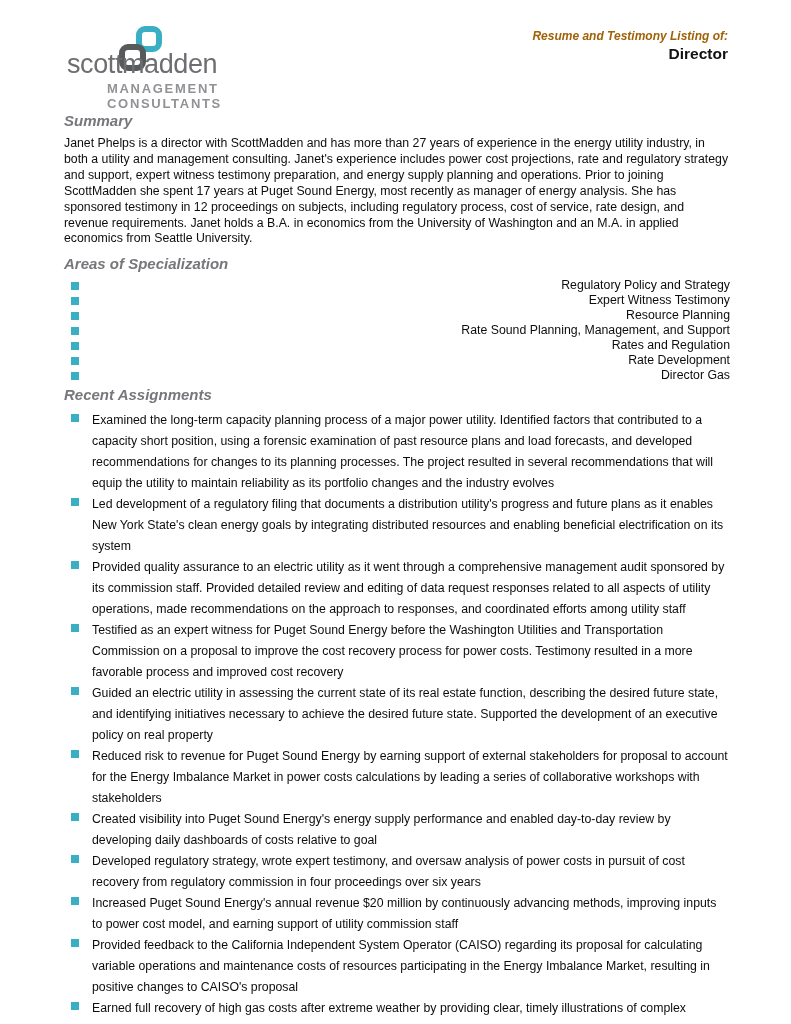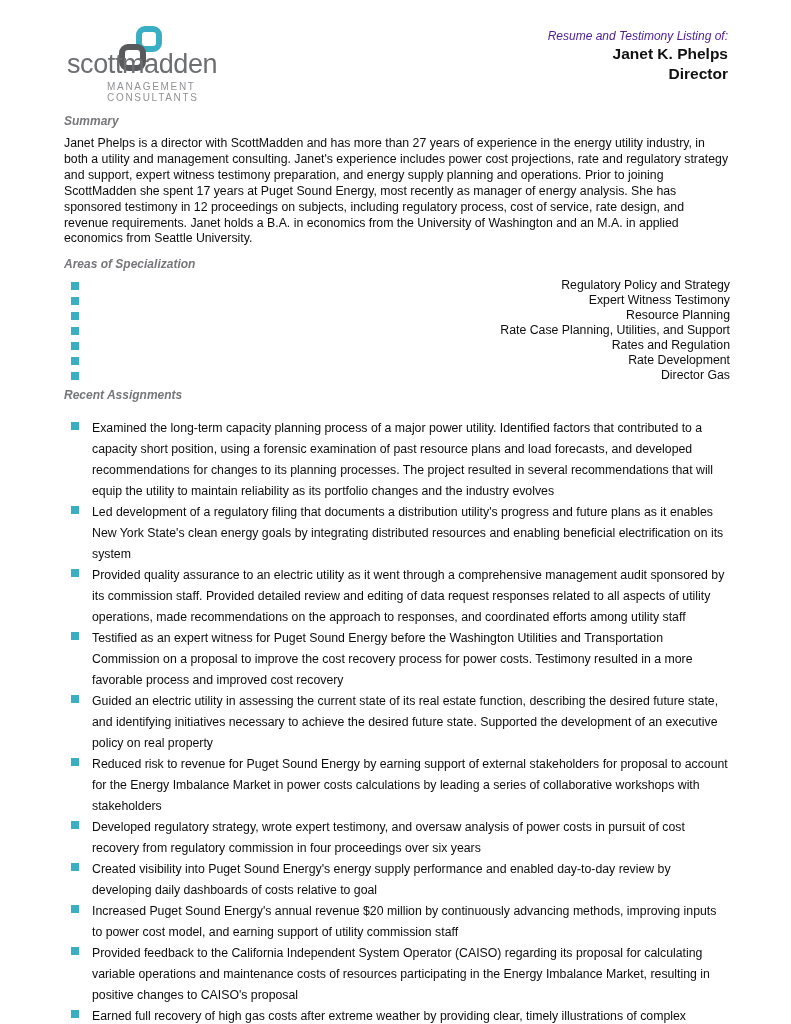--- a/index.html
+++ b/index.html
@@ -28,40 +28,40 @@
     left: 55px; top: 20px; width: 27px; height: 27px;
     border: 6px solid #58595b; border-radius: 9px;
   }
   .wordmark {
     position: absolute; left: 3px; top: 27px;
     font-size: 27px; line-height: 27px; font-weight: 400;
     color: #6d6e71; letter-spacing: -0.4px;
   }
   .tagline {
     position: absolute; left: 43px; top: 57px;
-    font-size: 10px; letter-spacing: 1.7px;
-    color: #909295; font-weight: 400;
+    font-size: 13px; letter-spacing: 1.7px;
+    color: #909295; font-weight: 700;
   }
 
   .title-block { position: absolute; right: 63px; top: 29px; text-align: right; }
-  .listing-label { font-style: italic; font-weight: 400; font-size: 12px; line-height: 15px; color: #4c1d95; margin-left: 21px; }
+  .listing-label { font-style: italic; font-weight: 700; font-size: 12px; line-height: 15px; color: #a16207; margin-left: 21px; }
   .person-name  { font-weight: 700; font-size: 15.5px; line-height: 20px; color: #111; }
   .person-title { font-weight: 700; font-size: 15.5px; line-height: 20px; color: #111; }
 
   
   .main { position: absolute; left: 64px; top: 113px; width: 666px; }
 
   .sec-h {
     margin: 0 0 7px 0;
-    font-size: 12px; line-height: 16px;
+    font-size: 15px; line-height: 16px;
     font-weight: 700; font-style: italic;
     color: #76777a;
   }
   .sec-h.areas  { margin-bottom: 6px; }
-  .sec-h.recent { margin-bottom: 15px; }
+  .sec-h.recent { margin-bottom: 7px; }
 
   .summary-p {
     margin: 0 0 9px 0;
     font-size: 12.3px; line-height: 15.9px;
   }
 
   ul.blist { list-style: none; margin: 0; padding: 0; }
   ul.spec   { margin-bottom: 4px; }
   ul.spec li   { line-height: 15.0px; text-align: right; }
   ul.assign li { line-height: 21px; }
@@ -88,21 +88,20 @@
       <div class="logo-icon">
         <span class="sq sq-teal"></span>
         <span class="sq sq-gray"></span>
       </div>
       <div class="wordmark">scottmadden</div>
       <div class="tagline">MANAGEMENT CONSULTANTS</div>
     </div>
 
     <div class="title-block">
       <div class="listing-label">Resume and Testimony Listing of:</div>
-      <div class="person-name">Janet K. Phelps</div>
       <div class="person-title">Director</div>
     </div>
 
   </div>
 
   <div class="main">
 
     <h2 class="sec-h">Summary</h2>
     <p class="summary-p">Janet Phelps is a director with ScottMadden and has more than 27 years of experience in the energy utility industry, in both a utility and management consulting. Janet's experience includes power cost projections, rate and regulatory strategy and support, expert witness testimony preparation, and energy supply planning and operations. Prior to joining ScottMadden she spent 17 years at Puget Sound Energy, most recently as manager of energy analysis. She has sponsored testimony in 12 proceedings on subjects, including regulatory process, cost of service, rate design, and revenue requirements. Janet holds a B.A. in economics from the University of Washington and an M.A. in applied economics from Seattle University.</p>
 
@@ -119,21 +118,21 @@
           <span>Expert Witness Testimony</span>
         </li>
 
         <li>
           <span class="bullet"></span>
           <span>Resource Planning</span>
         </li>
 
         <li>
           <span class="bullet"></span>
-          <span>Rate Case Planning, Utilities, and Support</span>
+          <span>Rate Sound Planning, Management, and Support</span>
         </li>
 
         <li>
           <span class="bullet"></span>
           <span>Rates and Regulation</span>
         </li>
 
         <li>
           <span class="bullet"></span>
           <span>Rate Development</span>
@@ -173,30 +172,30 @@
           <span>Guided an electric utility in assessing the current state of its real estate function, describing the desired future state, and identifying initiatives necessary to achieve the desired future state. Supported the development of an executive policy on real property</span>
         </li>
 
         <li>
           <span class="bullet"></span>
           <span>Reduced risk to revenue for Puget Sound Energy by earning support of external stakeholders for proposal to account for the Energy Imbalance Market in power costs calculations by leading a series of collaborative workshops with stakeholders</span>
         </li>
 
         <li>
           <span class="bullet"></span>
+          <span>Created visibility into Puget Sound Energy's energy supply performance and enabled day-to-day review by developing daily dashboards of costs relative to goal</span>
+        </li>
+
+        <li>
+          <span class="bullet"></span>
           <span>Developed regulatory strategy, wrote expert testimony, and oversaw analysis of power costs in pursuit of cost recovery from regulatory commission in four proceedings over six years</span>
         </li>
 
         <li>
           <span class="bullet"></span>
-          <span>Created visibility into Puget Sound Energy's energy supply performance and enabled day-to-day review by developing daily dashboards of costs relative to goal</span>
-        </li>
-
-        <li>
-          <span class="bullet"></span>
           <span>Increased Puget Sound Energy's annual revenue $20 million by continuously advancing methods, improving inputs to power cost model, and earning support of utility commission staff</span>
         </li>
 
         <li>
           <span class="bullet"></span>
           <span>Provided feedback to the California Independent System Operator (CAISO) regarding its proposal for calculating variable operations and maintenance costs of resources participating in the Energy Imbalance Market, resulting in positive changes to CAISO's proposal</span>
         </li>
 
         <li>
           <span class="bullet"></span>

